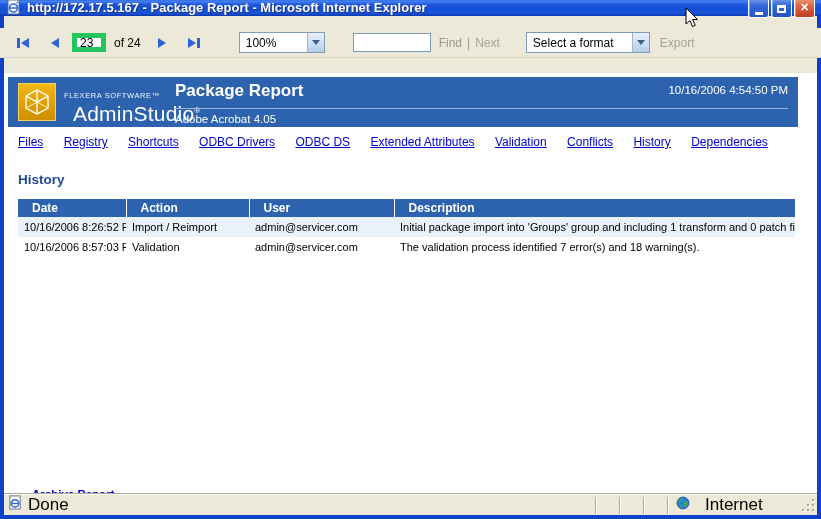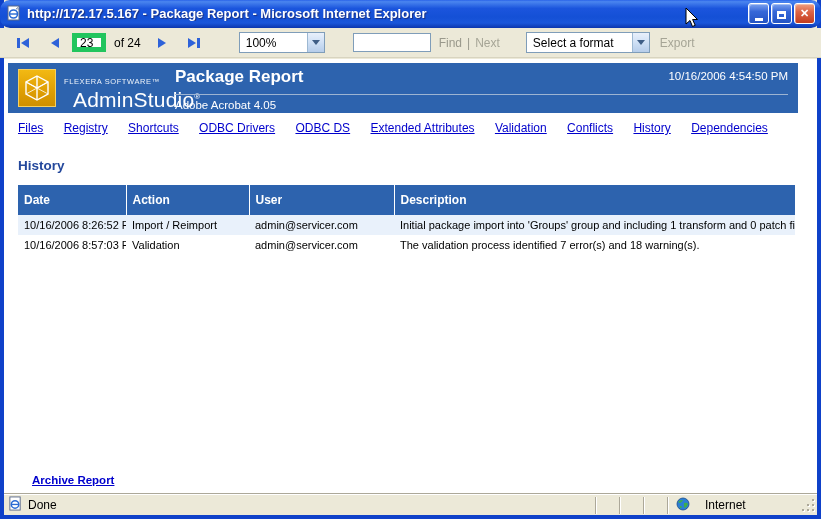--- a/index.html
+++ b/index.html
@@ -3,23 +3,23 @@
 <meta charset="utf-8">
 <style>
   * { margin:0; padding:0; box-sizing:border-box; }
   html,body { width:821px; height:519px; font-family:"Liberation Sans", sans-serif; }
   body { position:relative; overflow:hidden; background:#ece9d8; }
 
   .window { position:absolute; left:0; top:0; width:821px; height:519px;
     border-left:4px solid #0f41c9; border-right:4px solid #0f41c9; border-bottom:4px solid #0f41c9; }
 
   
-  .titlebar { position:absolute; left:-4px; top:0; width:821px; height:28px;
+  .titlebar { position:absolute; left:-4px; top:0; width:821px; height:16px;
     background:linear-gradient(to bottom,#2a63e8 0%,#4a85ef 6%,#1b55dd 30%,#1450d6 60%,#1a56da 82%,#0c36ad 100%);
-    display:flex; align-items:center; padding:0 4px 2px 6px;border-radius:10px; }
+    display:flex; align-items:center; padding:0 4px 2px 6px; }
   .title-text { color:#fff; font-weight:bold; font-size:13px; margin-left:5px; flex:1;
     text-shadow:1px 1px 1px #1b2f7e; white-space:nowrap; overflow:hidden; }
   .ie-icon { width:16px; height:16px; display:inline-block; flex:none; }
   .win-controls { display:flex; gap:2px; flex:none; margin-right:2px; }
   .wbtn { width:21px; height:21px; border-radius:3px; border:1px solid #fff;
     color:#fff; font-size:11px; font-weight:bold; line-height:17px; text-align:center; cursor:default;
     background:linear-gradient(to bottom,#7ba1ef 0%,#3667d8 40%,#2454c4 100%);
     box-shadow:inset 1px 1px 0 rgba(255,255,255,.35); padding:0; }
   .wbtn.close { background:linear-gradient(to bottom,#f0a080 0%,#dd6547 40%,#c33d1f 100%); }
   .glyph-min { display:block; width:8px; height:3px; background:#fff; margin:12px auto 0; }
@@ -38,21 +38,21 @@
     font-size:12px; }
   .combo .combo-text { padding:0 6px; flex:1; white-space:nowrap; }
   .combo .combo-btn { width:17px; height:19px; flex:none; border-left:1px solid #9db8d2;
     background:linear-gradient(to bottom,#e9f0fb 0%,#cfe0f5 50%,#b6cdea 100%);
     display:flex; align-items:center; justify-content:center; }
   .combo .chev { width:0; height:0; border-left:4px solid transparent; border-right:4px solid transparent;
     border-top:5px solid #3f5e86; }
   .dim { color:#9a998c; } .dim2 { color:#a6a596; }
 
   
-  .content { position:absolute; left:0; top:59px; width:813px; height:435px; background:#fff; }
+  .content { position:absolute; left:0; top:73px; width:813px; height:435px; background:#fff; }
 
   .band { position:absolute; left:4px; top:4px; width:790px; height:50px; background:#2d63ae; color:#fff; }
   .logo { position:absolute; left:10px; top:6px; width:38px; height:38px;
     background:linear-gradient(to bottom,#f2b913 0%,#e0a004 55%,#cf8f00 100%);
     border:1px solid #f5d061; display:flex; align-items:center; justify-content:center; }
   .brand { position:absolute; left:56px; top:7px; }
   .brand-small { font-size:7.5px; letter-spacing:.6px; color:#eef3fa; white-space:nowrap; }
   .brand-large { font-size:21px; font-weight:400; color:#fff; letter-spacing:.2px; line-height:1.1;margin-left:9px; }
   .brand-reg { font-size:8px; vertical-align:super; }
   .report-title { position:absolute; left:167px; top:4px; font-size:17px; font-weight:bold; }
@@ -61,32 +61,32 @@
   .report-time { position:absolute; right:10px; top:7px; font-size:11.5px; }
 
   .navlinks { position:absolute; left:14px; top:62px; width:780px; font-size:12px; font-weight:normal; }
   .navlinks a { color:#0000cc; text-decoration:underline; margin-right:17px; white-space:nowrap; }
 
   .section-title { position:absolute; left:14px; top:99px; font-size:13.5px; font-weight:bold; color:#24489c; }
 
   .history { position:absolute; left:14px; top:126px; width:777px; border-collapse:collapse; table-layout:fixed;
     font-size:11px; }
   .history th { background:#2d63ae; color:#fff; text-align:left; font-size:12px; font-weight:bold;
-    height:30px; padding:0 6px; border-left:1px solid #fff; }
+    height:18px; padding:0 14px; border-left:1px solid #fff; }
   .history th:first-child { border-left:none; }
   .history td { height:20px; padding:0 6px; color:#000; white-space:nowrap; overflow:hidden; }
   .history tr.alt td { background:#e9f1fb; }
   .c-date{width:108px;} .c-action{width:123px;} .c-user{width:145px;} .c-desc{width:401px;}
 
   .archive { position:absolute; left:28px; bottom:8px; font-size:11.5px; font-weight:bold;
     color:#0000cc; text-decoration:underline; }
 
   
   .statusbar { position:absolute; left:0; top:494px; width:813px; height:21px; background:#ece9d8;
-    border-top:1px solid #fff; box-shadow:0 -1px 0 #aca899; display:flex; align-items:center; font-size:12px; }
+    border-top:1px solid #fff; box-shadow:0 -1px 0 #aca899; display:flex; align-items:center; font-size:17px; }
   .sb-left { flex:1; display:flex; align-items:center; gap:5px; padding-left:4px; }
   .sb-pane { width:24px; height:17px; border-left:1px solid #aca899; box-shadow:inset 1px 0 0 #fff; }
   .sb-inet { width:134px; height:17px; border-left:1px solid #aca899; box-shadow:inset 1px 0 0 #fff;
     display:flex; align-items:center; gap:15px; padding-left:8px; }
   .sb-grip { width:16px; height:17px; position:relative; }
   .grip-dot { position:absolute; width:2px; height:2px; background:#aca899; box-shadow:1px 1px 0 #fff; }
 
   .cursor { position:absolute; left:685px; top:7px; z-index:50; pointer-events:none; }
 </style>
 </head>

